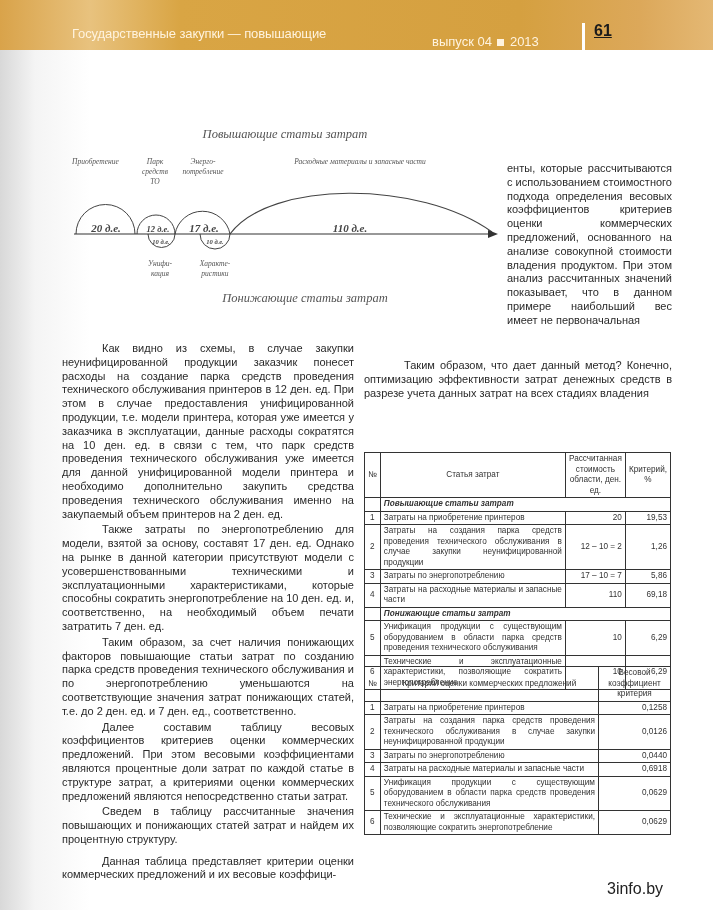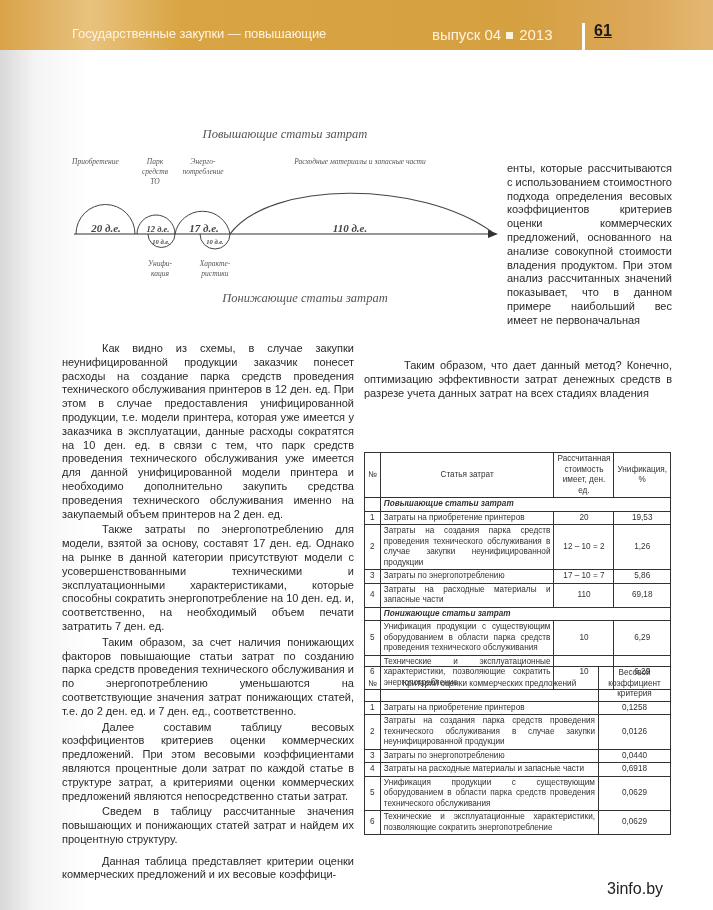--- a/index.html
+++ b/index.html
@@ -12,21 +12,21 @@
   }
   .header {
     position: absolute; left: 0; top: 0; width: 713px; height: 50px;
     background: linear-gradient(90deg, #d9a34a 0px, #e8c27e 90px, #d9a544 180px, #d5a040 520px, #dca85a 640px, #e4b874 713px);
   }
   .header .section {
     position: absolute; left: 72px; top: 26px; font-size: 13px; color: #fff3de;
     font-family: "Liberation Sans", sans-serif; letter-spacing: -0.1px;
   }
   .header .issue {
-    position: absolute; left: 432px; top: 26px; font-size: 15px; color: #fff3de;
+    position: absolute; left: 432px; top: 34px; font-size: 13px; color: #fff3de;
   }
   .header .issue .sq { display: inline-block; width: 7px; height: 7px; background: #fff3de; margin: 0 6px 1px 5px; vertical-align: middle; }
   .header .divider { position: absolute; left: 582px; top: 23px; width: 3px; height: 27px; background: #fff; }
   .header .page { position: absolute; left: 594px; top: 22px; font-size: 16px; font-weight: bold; color: #1b1b1b; text-decoration: underline; }
 
   
   .diagram { position: absolute; left: 60px; top: 120px; width: 450px; height: 190px; }
   .diagram svg { width: 450px; height: 190px; }
   .dg-text { font-family: "Liberation Serif", serif; font-style: italic; fill: #555; }
   .dg-bold { font-family: "Liberation Serif", serif; font-style: italic; font-weight: bold; fill: #444; }
@@ -40,21 +40,21 @@
   .col-right-mid { position: absolute; left: 364px; top: 323px; width: 308px; }
   .col-right-mid p.cont { text-indent: 0; }
 
   
   table { border-collapse: collapse; font-size: 8.2px; color: #333; }
   td, th { border: 1px solid #333; padding: 1px 3px; vertical-align: middle; font-weight: normal; line-height: 10.5px; }
   .t1 { position: absolute; left: 364px; top: 452px; width: 307px; }
   .t2 { position: absolute; left: 364px; top: 666px; width: 307px; }
   .t1 td.num, .t2 td.num { text-align: center; width: 15px; }
   .t1 th, .t2 th { text-align: center; }
-  .t1 td.val, .t2 td.val { text-align: center; }
+  .t1 td.val, .t2 td.val { text-align: right; }
   .t1 td.section { font-weight: bold; font-style: italic; }
   td.text { text-align: justify; }
 
   .footer { position: absolute; left: 607px; top: 880px; font-size: 16px; color: #222; }
 </style>
 </head>
 <body>
 
 <div class="header">
   <span class="section">Государственные закупки — повышающие</span>
@@ -116,22 +116,22 @@
   <p>Далее составим таблицу весовых коэффициентов критериев оценки коммерческих предложений. При этом весовыми коэффициентами являются процентные доли затрат по каждой статье в структуре затрат, а критериями оценки коммерческих предложений являются непосредственно статьи затрат.</p>
   <p style="margin-bottom:8px">Сведем в таблицу рассчитанные значения повышающих и понижающих статей затрат и найдем их процентную структуру.</p>
   <p>Данная таблица представляет критерии оценки коммерческих предложений и их весовые коэффици-</p>
 </div>
 
 <table class="t1">
   <tbody>
       <tr>
     <th style="width:15px">№</th>
     <th>Статья затрат</th>
-    <th style="width:60px">Рассчитанная стоимость имеет, ден. ед.</th>
-    <th style="width:30px">Унификация, %</th>
+    <th style="width:60px">Рассчитанная стоимость области, ден. ед.</th>
+    <th style="width:30px">Критерий, %</th>
   </tr>
   <tr>
     <td class="num"></td>
     <td class="section" colspan="3">Повышающие статьи затрат</td>
   </tr>
   <tr>
     <td class="num">1</td>
     <td class="text">Затраты на приобретение принтеров</td>
     <td class="val">20</td>
     <td class="val">19,53</td>

